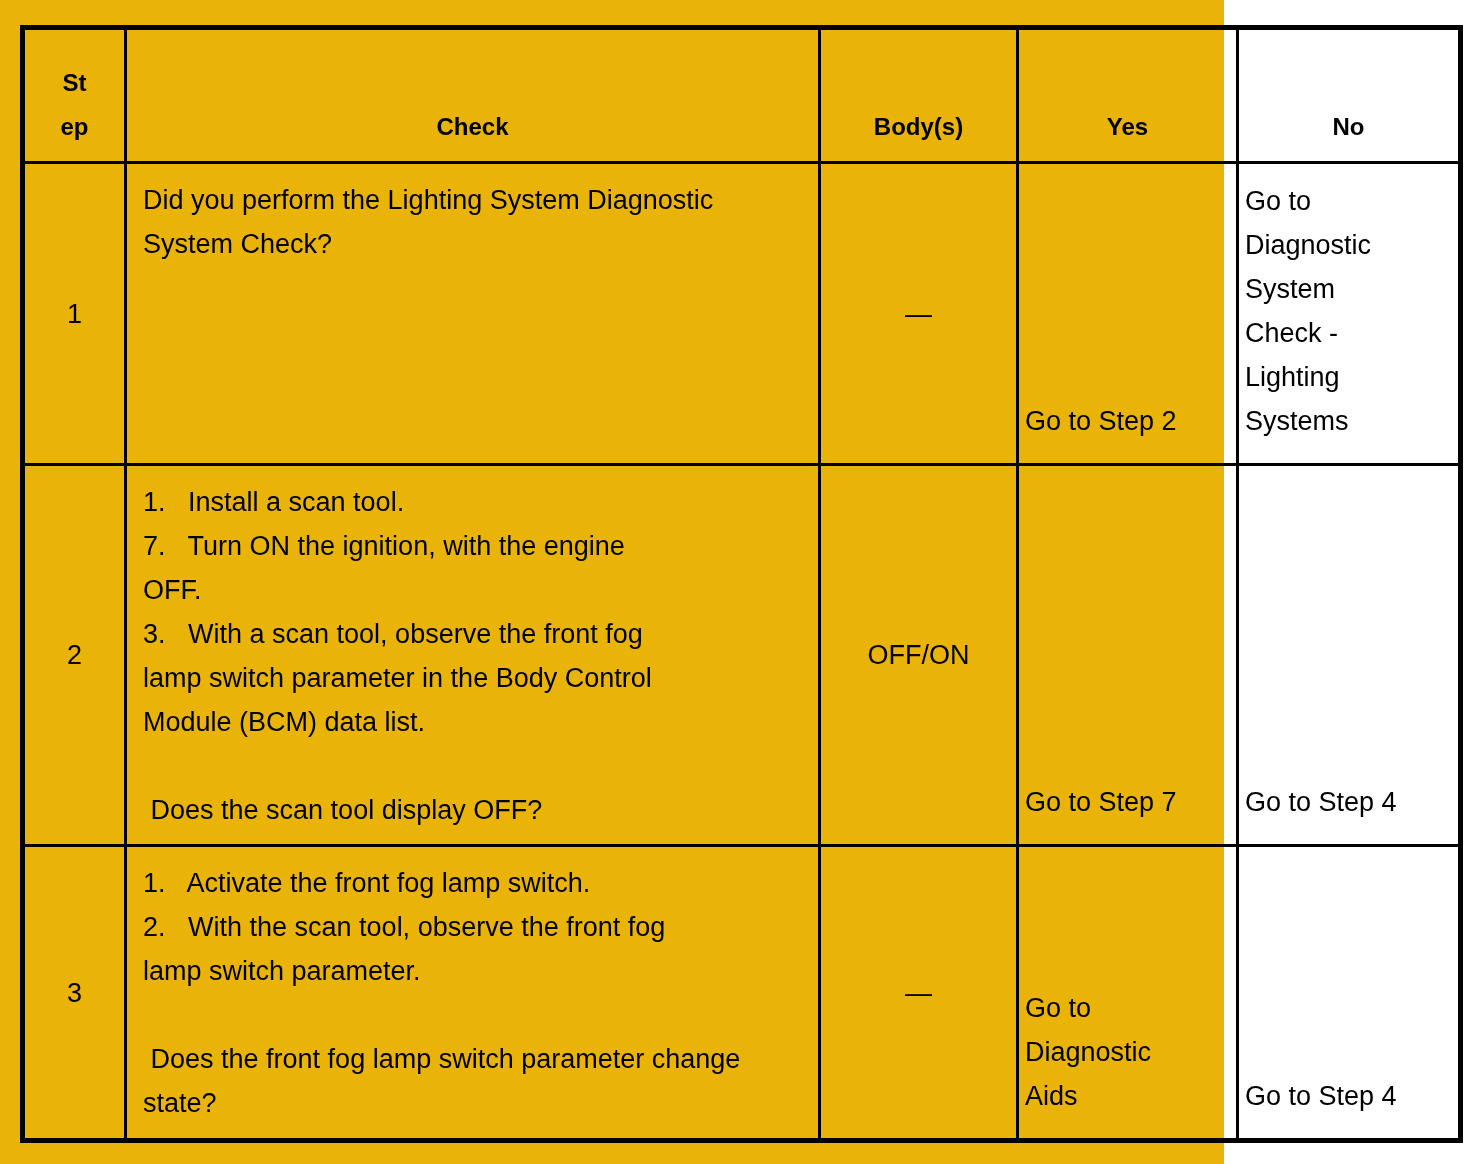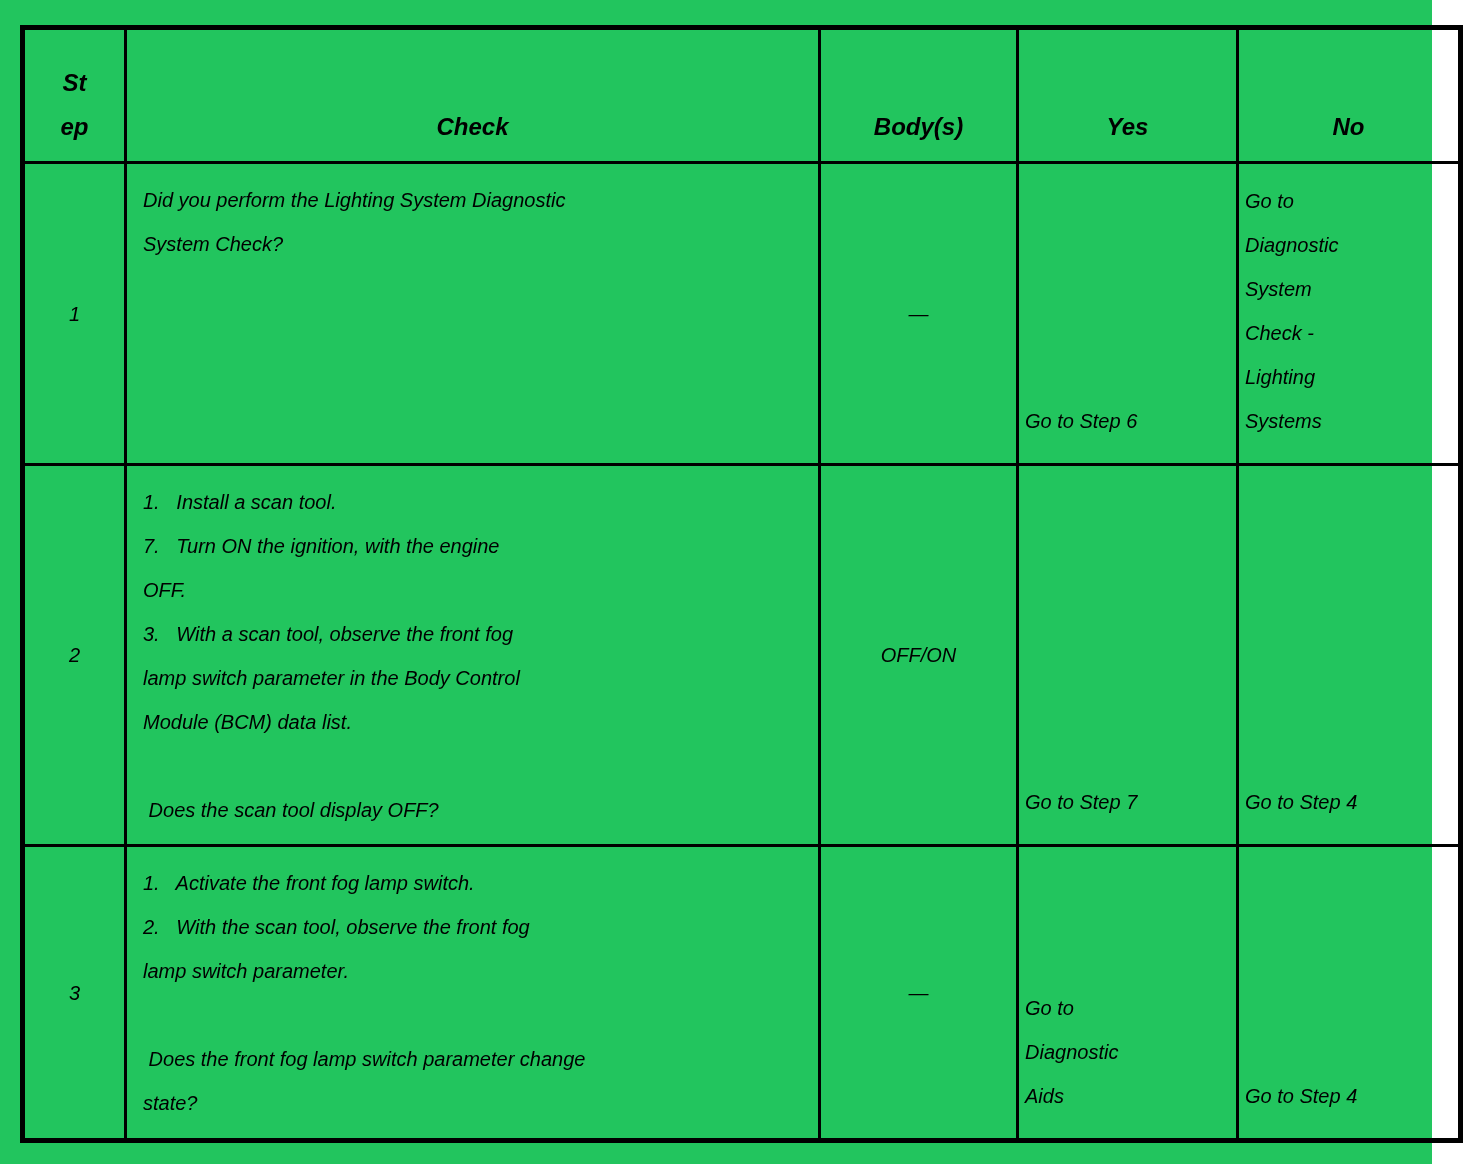--- a/index.html
+++ b/index.html
@@ -6,37 +6,36 @@
     margin: 0;
     padding: 0;
     background: #ffffff;
     width: 1472px;
     height: 1164px;
     font-family: "Liberation Sans", sans-serif;
     color: #000000;
   }
   .page {
     position: relative;
-    width: 1432px;
+    width: 1224px;
     height: 1164px;
-    background: #22c55e;
-    font-style: italic;
+    background: #eab308;
   }
   table.diag {
     position: absolute;
     left: 20px;
     top: 25px;
     border-collapse: collapse;
     table-layout: fixed;
     width: 1438px;
   }
   table.diag th,
   table.diag td {
     border: 3px solid #000000;
-    font-size: 20px;
+    font-size: 27px;
     line-height: 44px;
     white-space: pre-wrap;
     overflow: hidden;
     box-sizing: border-box;
   }
   table.diag {
     border: 5px solid #000000;
   }
   
   table.diag th {
@@ -89,21 +88,21 @@
         <th>Yes</th>
         <th>No</th>
       </tr>
     </thead>
     <tbody>
       <tr style="height:302px;">
         <td class="cell-step">1</td>
         <td class="cell-action">Did you perform the Lighting System Diagnostic
 System Check?</td>
         <td class="cell-value">—</td>
-        <td class="cell-yes">Go to Step 6</td>
+        <td class="cell-yes">Go to Step 2</td>
         <td class="cell-no">Go to
 Diagnostic
 System
 Check -
 Lighting
 Systems</td>
       </tr>
       <tr style="height:381px;">
         <td class="cell-step">2</td>
         <td class="cell-action">1.   Install a scan tool.

